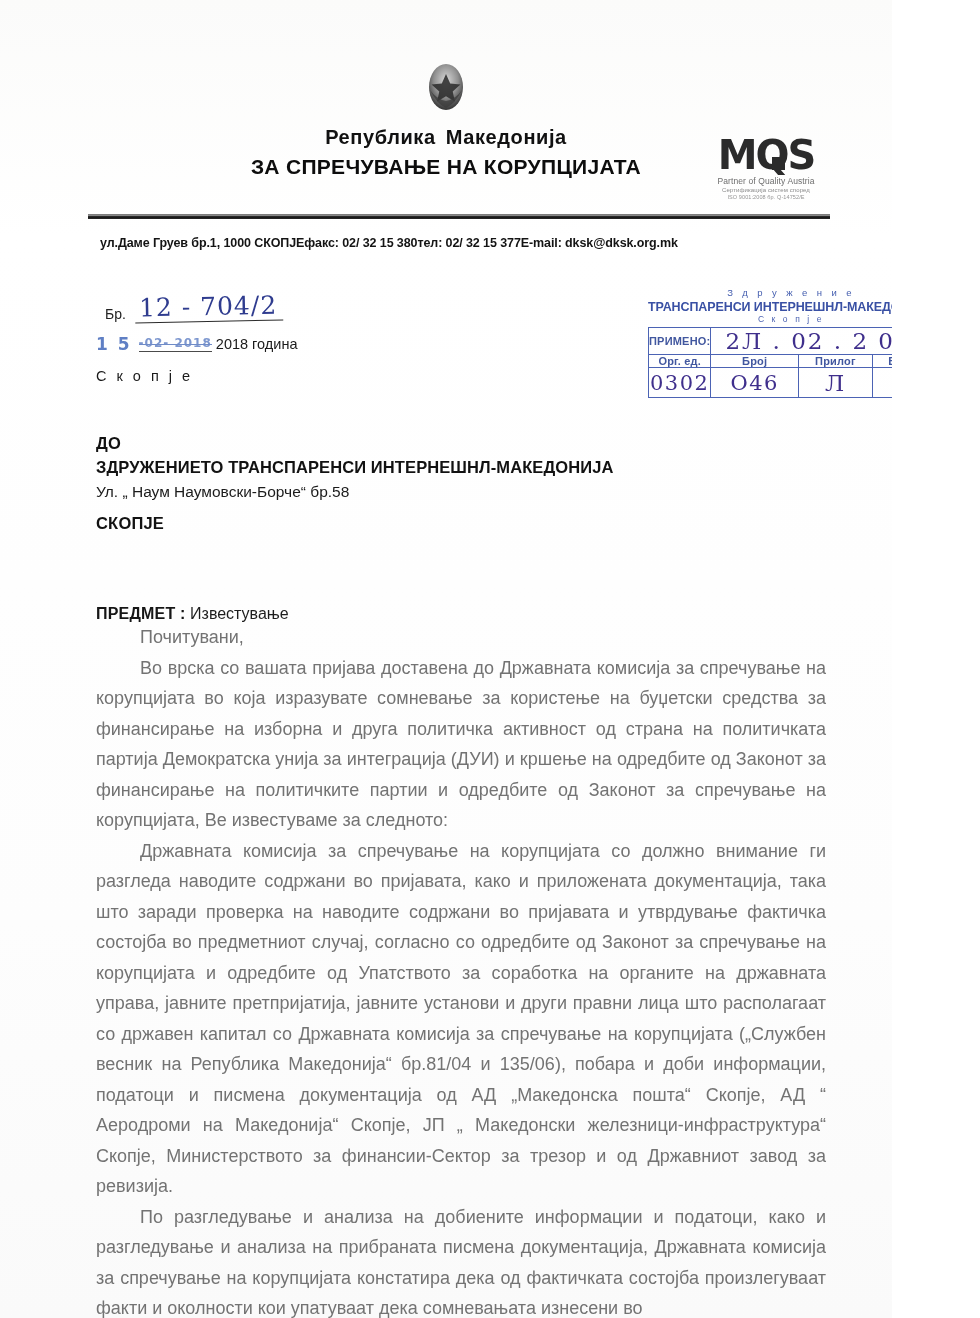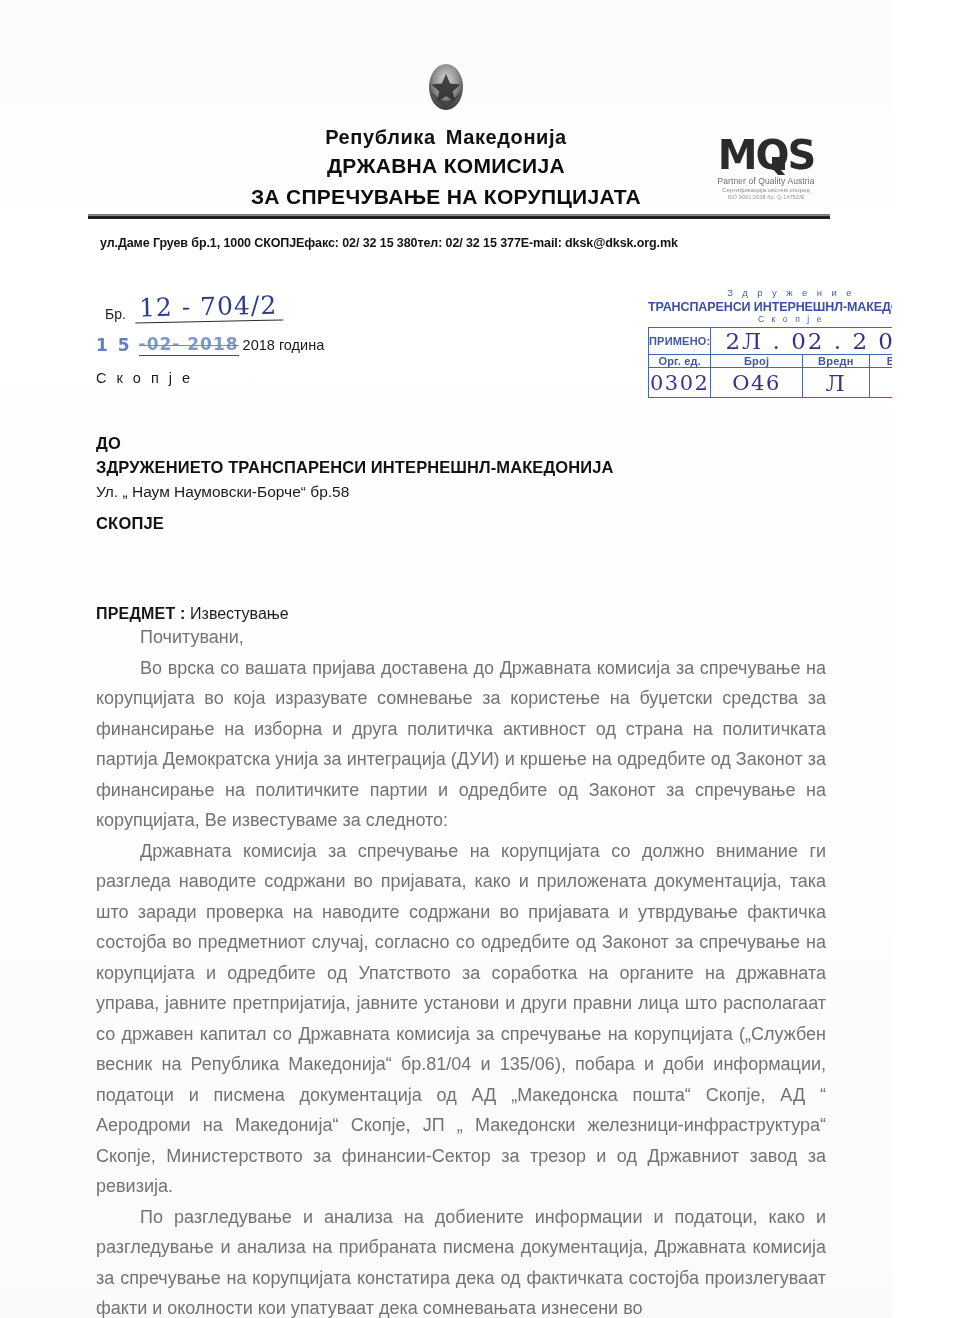--- a/index.html
+++ b/index.html
@@ -173,21 +173,21 @@
   .stamp-num {
     font-family: "DejaVu Sans", sans-serif;
     font-size: 17px;
     font-weight: 700;
     color: #5f7fc4;
     letter-spacing: 2px;
   }
   .stamp-date {
     position: relative;
     font-family: "DejaVu Sans", sans-serif;
-    font-size: 17px;
+    font-size: 12px;
     font-weight: 700;
     color: #7d97cf;
     letter-spacing: 1px;
     margin-left: 7px;
     padding-bottom: 1px;
     border-bottom: 1.4px solid #4a4a4a;
   }
   .stamp-date::after {
     content: "";
     position: absolute;
@@ -349,21 +349,20 @@
           <path d="M23 12 l4.2 9.4 10.2 1.1 -7.7 6.9 2.2 10.1 -8.9 -5.2 -8.9 5.2 2.2 -10.1 -7.7 -6.9 10.2 -1.1 Z" fill="#2e2e2e" opacity="0.88"></path>
           <path d="M7 28 q7 14 16 18 q9 -4 16 -18 q-6 9 -16 11 q-10 -2 -16 -11 Z" fill="#3b3b3b" opacity="0.75"></path>
         </svg>
       </div>
     </div>
 
     <div class="org-lines">
       <div class="org-country">
         <span>Република</span><span class="gap"></span><span>Македонија</span>
       </div>
-      <div class="org-l2">ДРЖАВНА КОМИСИЈА</div>
       <div class="org-l3">ЗА СПРЕЧУВАЊЕ НА КОРУПЦИЈАТА</div>
     </div>
 
     <div class="mqs">
       <div class="mqs-mark">
         <span>M</span><span class="q-wrap">Q<span class="q-box"></span></span><span>S</span>
       </div>
       <div class="mqs-sub1">Partner of Quality Austria</div>
       <div class="mqs-sub2">Сертификација систем според</div>
       <div class="mqs-sub3">ISO 9001:2008     бр. Q-14752/E</div>
@@ -399,21 +398,21 @@
       </div>
       <table class="rstamp-table">
         <tbody>
             <tr>
           <td class="cellab">ПРИМЕНО:</td>
           <td class="hand-val big" colspan="3">2Л . 02 . 2 0Л 8</td>
         </tr>
         <tr>
           <td class="cellab c">Орг. ед.</td>
           <td class="cellab c">Број</td>
-          <td class="cellab c">Вредн</td>
+          <td class="cellab c">Прилог</td>
           <td class="cellab c">Вредн.</td>
         </tr>
         <tr class="row-h">
           <td class="hand-val">0302</td>
           <td class="hand-val">О46</td>
           <td class="hand-val one">Л</td>
           <td class="hand-val one">Л</td>
         </tr>
       </tbody>
         </table>

